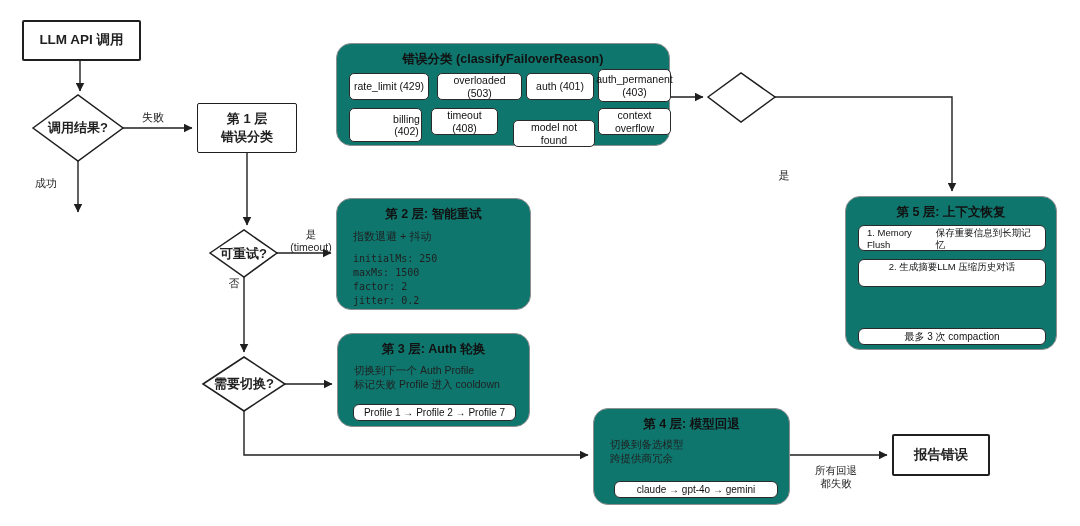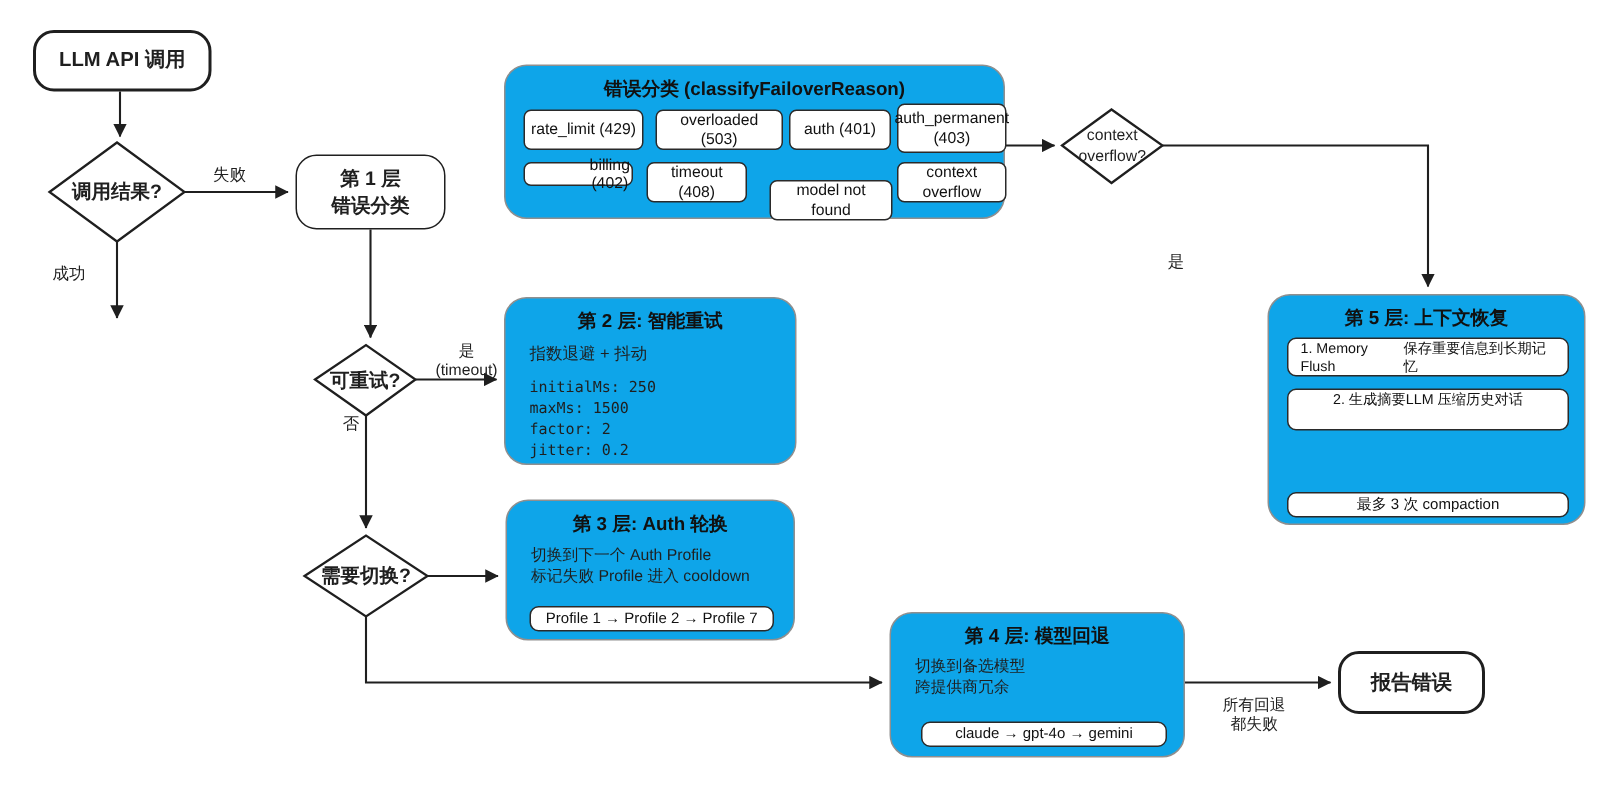--- a/index.html
+++ b/index.html
@@ -5,28 +5,28 @@
   html,body{margin:0;padding:0;background:#ffffff;}
   .stage{
     position:relative;width:1080px;height:526px;background:#ffffff;overflow:hidden;
     font-family:"Liberation Sans","DejaVu Sans",sans-serif;color:#1f1f1f;
   }
   svg.wires{position:absolute;left:0;top:0;width:1080px;height:526px;}
 
   
   .node{
     position:absolute;box-sizing:border-box;background:#fff;border:1.7px solid #1f1f1f;
-    border-radius:14px;display:flex;flex-direction:column;align-items:center;justify-content:center;
+    border-radius:2px;display:flex;flex-direction:column;align-items:center;justify-content:center;
     font-weight:bold;font-size:13px;line-height:1.35;text-align:center;
   }
   .node.heavy{border-width:2px;font-size:13.5px;}
 
   
   .container-box{
-    position:absolute;box-sizing:border-box;background:#0ea5e9;border:1.3px solid #8f8f8f;
+    position:absolute;box-sizing:border-box;background:#0f766e;border:1.3px solid #8f8f8f;
     border-radius:15px;
   }
   .container-title{
     position:absolute;top:7px;left:0;right:0;text-align:center;
     font-weight:bold;font-size:12.5px;color:#111;
   }
 
   
   .chip{
     position:absolute;box-sizing:border-box;background:#fff;border:1.2px solid #2a2a2a;
@@ -115,24 +115,20 @@
 
 
   <div class="dlabel" style="left:210px;top:230px;width:67px;height:47px;">
     <span>可重试?</span>
   </div>
 
   <div class="dlabel" style="left:203px;top:357px;width:82px;height:54px;">
     <span>需要切换?</span>
   </div>
 
-  <div class="dlabel small" style="left:708px;top:73px;width:67px;height:49px;">
-    <span>context</span>
-    <span>overflow?</span>
-  </div>
 
   <div class="node heavy" style="left:892px;top:434px;width:98px;height:42px;">
     <span>报告错误</span>
   </div>
 
   <div class="elabel" style="left:133px;top:111px;width:40px;">失败</div>
   <div class="elabel" style="left:26px;top:177px;width:40px;">成功</div>
   <div class="elabel two" style="left:286px;top:228px;width:50px;">
     <div>是</div>
     <div>(timeout)</div>
@@ -143,21 +139,21 @@
     <div>所有回退</div>
     <div>都失败</div>
   </div>
 
   <div class="container-box" style="left:336px;top:43px;width:334px;height:103px;">
     <div class="container-title">错误分类 (classifyFailoverReason)</div>
     <div class="chip" style="left:12px;top:29px;width:80px;height:27px;">rate_limit (429)</div>
     <div class="chip" style="left:100px;top:29px;width:85px;height:27px;">overloaded (503)</div>
     <div class="chip" style="left:189px;top:29px;width:68px;height:27px;">auth (401)</div>
     <div class="chip" style="left:261px;top:25px;width:73px;height:33px;">auth_permanent (403)</div>
-    <div class="chip" style="left:12px;top:64px;width:73px;height:16px;padding-left:45px;">billing (402)</div>
+    <div class="chip" style="left:12px;top:64px;width:73px;height:34px;padding-left:45px;">billing (402)</div>
     <div class="chip" style="left:94px;top:64px;width:67px;height:27px;">timeout (408)</div>
     <div class="chip" style="left:176px;top:76px;width:82px;height:27px;">model not found</div>
     <div class="chip" style="left:261px;top:64px;width:73px;height:27px;">context overflow</div>
   </div>
 
   <div class="container-box" style="left:336px;top:198px;width:195px;height:112px;">
     <div class="container-title">第 2 层: 智能重试</div>
     <div class="body-line" style="left:16px;top:30px;font-size:11px;">指数退避 + 抖动</div>
     <div class="body-line mono" style="left:16px;top:53px;">initialMs: 250</div>
     <div class="body-line mono" style="left:16px;top:67px;">maxMs: 1500</div>

